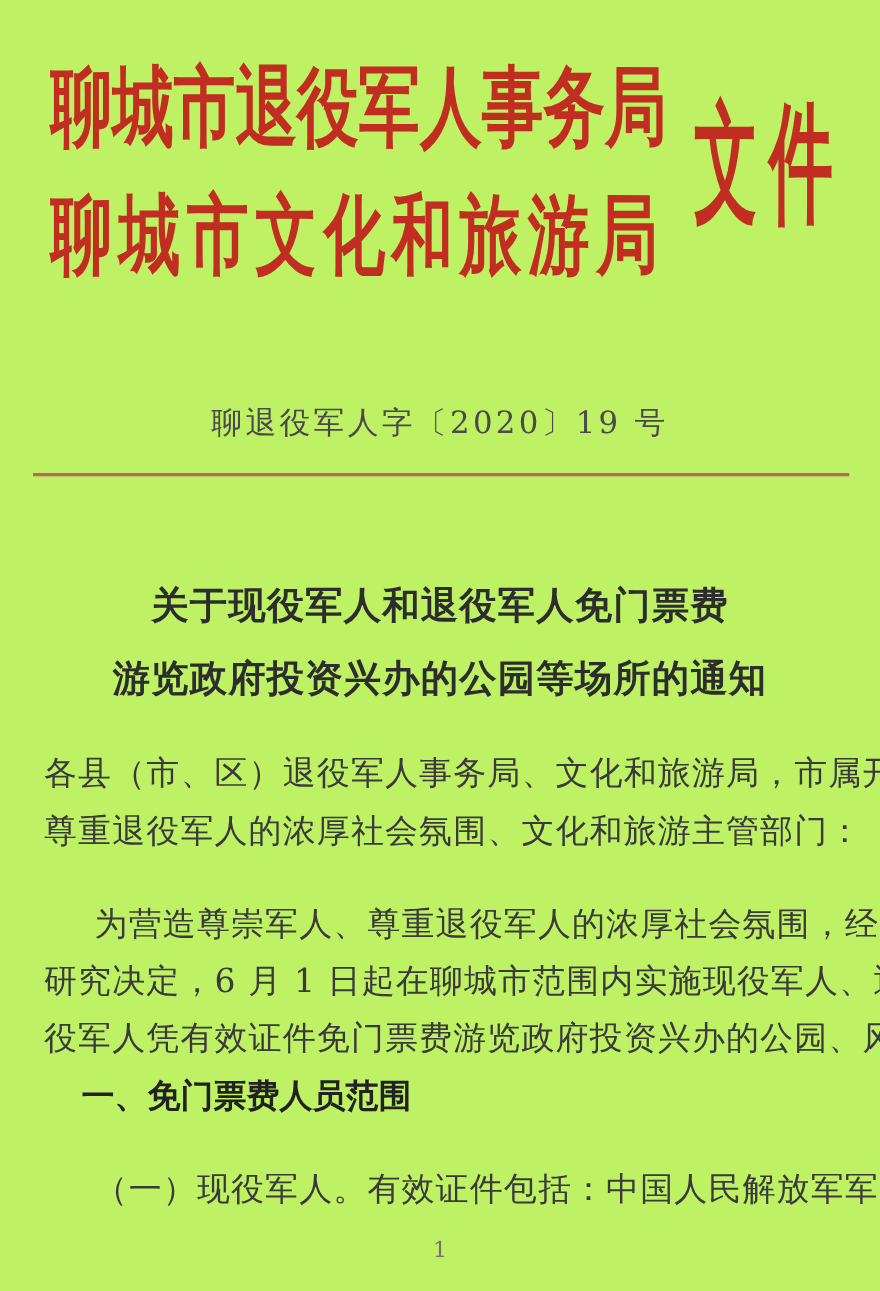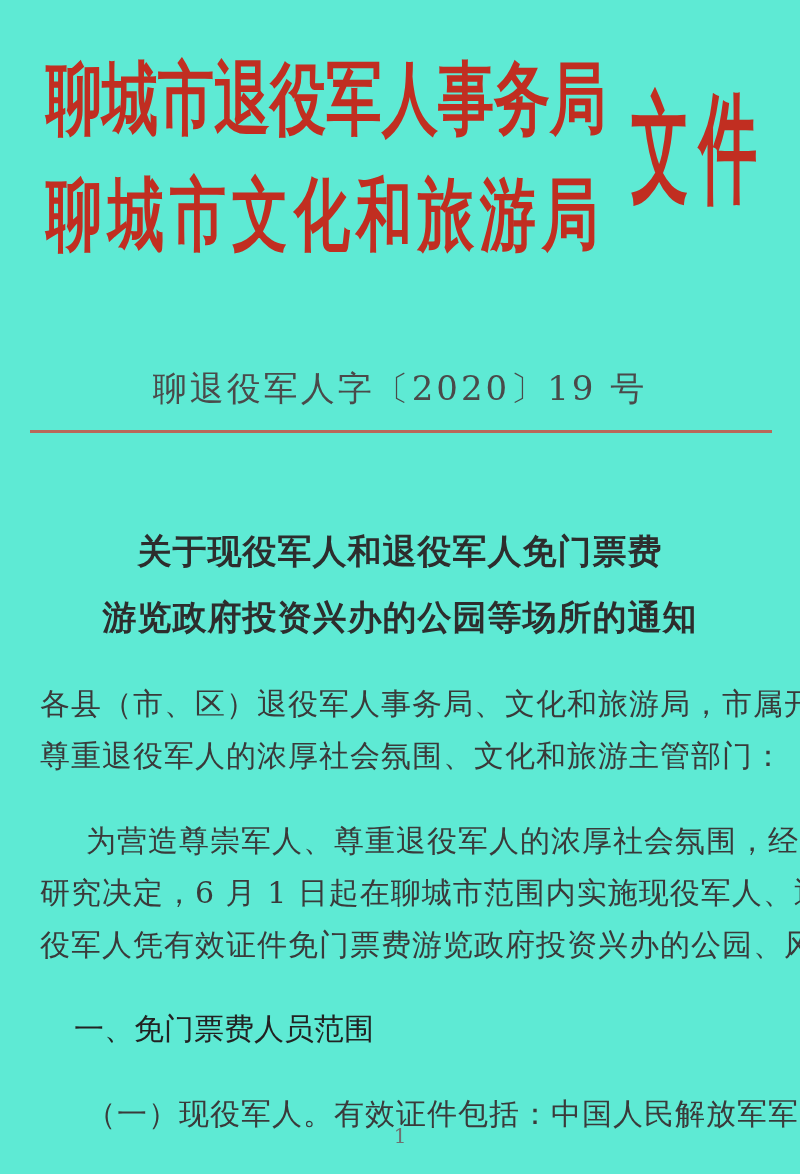--- a/index.html
+++ b/index.html
@@ -5,21 +5,21 @@
   html, body {
     margin: 0;
     padding: 0;
     background: #ffffff;
   }
   .page {
     position: relative;
     width: 800px;
     height: 1174px;
     margin: 0 auto;
-    background: #5eead4;
+    background: #bef264;
     overflow: hidden;
     font-family: "DejaVu Serif", "Liberation Serif", serif;
   }
 
   
   .letterhead {
     position: absolute;
     top: 0; left: 0; right: 0;
     height: 300px;
   }
@@ -60,21 +60,21 @@
     transform: scaleY(2.05);
     transform-origin: center;
   }
 
   
   .doc-number {
     position: absolute;
     top: 366px;
     left: 0; right: 0;
     text-align: center;
-    font-size: 34px;
+    font-size: 28px;
     letter-spacing: 3px;
     color: #4a4a4a;
     white-space: nowrap;
   }
 
   
   .red-rule {
     position: absolute;
     top: 430px;
     left: 30px;
@@ -107,24 +107,23 @@
     font-size: 30px;
     line-height: 52px;
     color: #3a3a3a;
     letter-spacing: 1px;
     white-space: nowrap;
   }
   .b-line.indent { padding-left: 46px; margin-top: 33px; }
   .b-line.indent-sm { padding-left: 34px; }
   .b-line.heading {
     font-family: "DejaVu Sans", "Liberation Sans", sans-serif;
-    font-weight: normal;
+    font-weight: bold;
     color: #222222;
     letter-spacing: 0px;
-    margin-top: 32px;
   }
 
   
   .page-number {
     position: absolute;
     top: 1124px;
     left: 0; right: 0;
     text-align: center;
     font-size: 20px;
     color: #707070;

